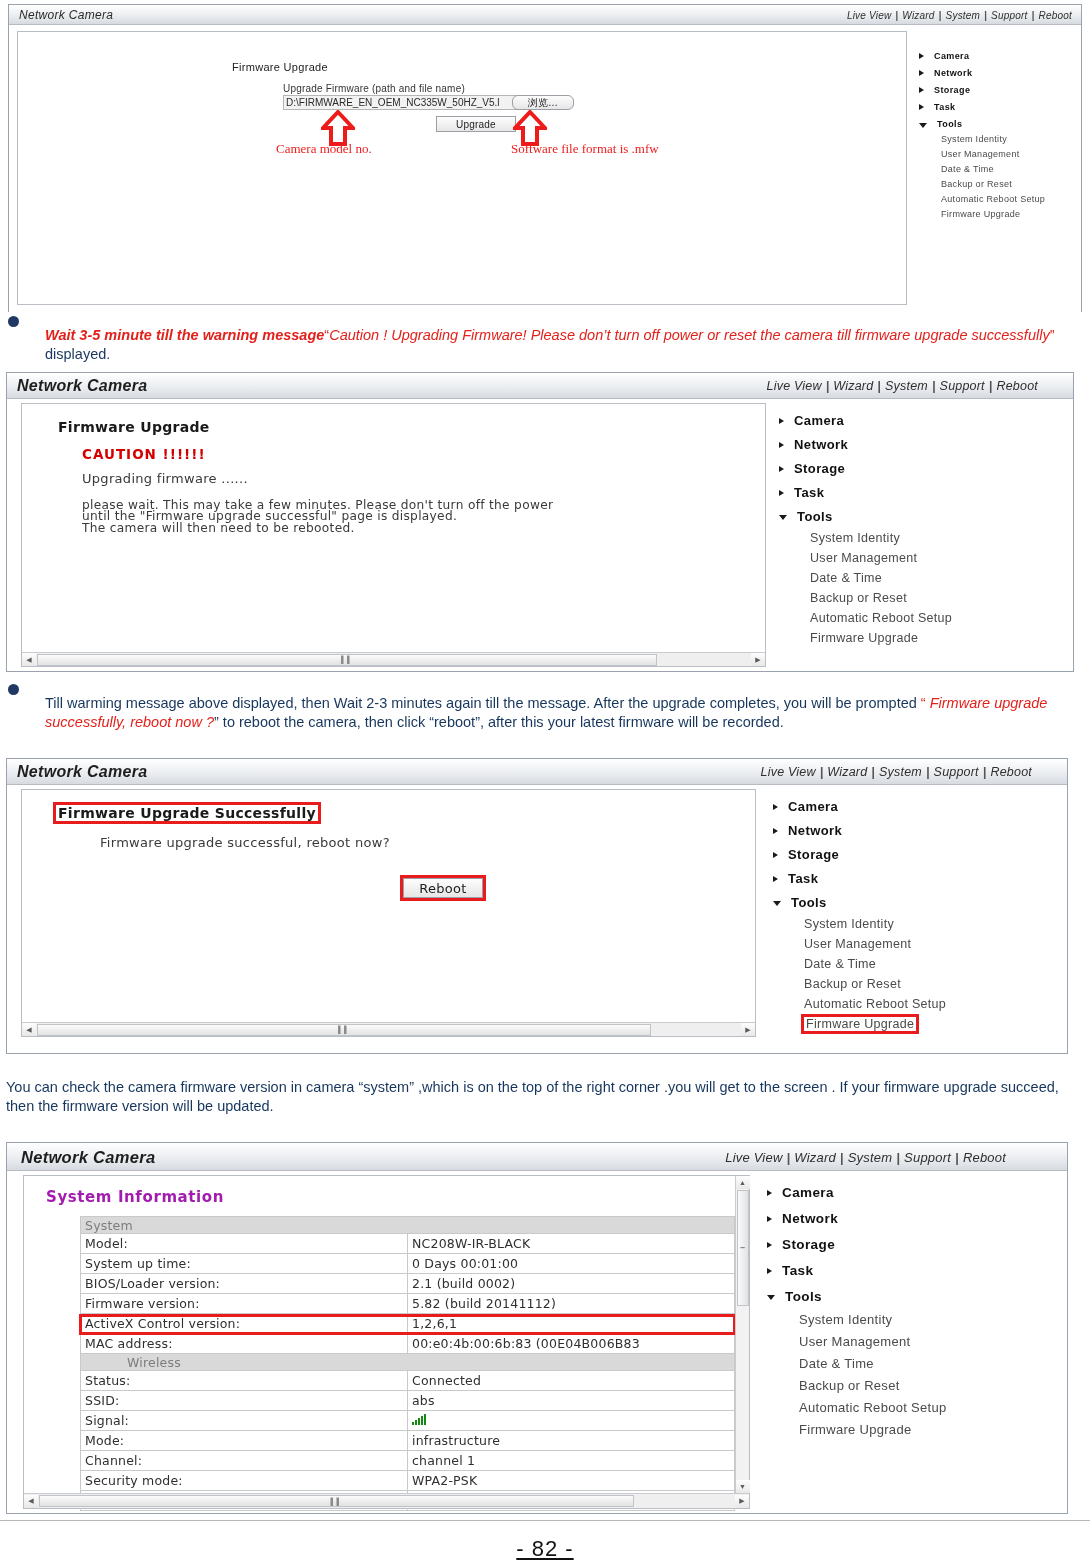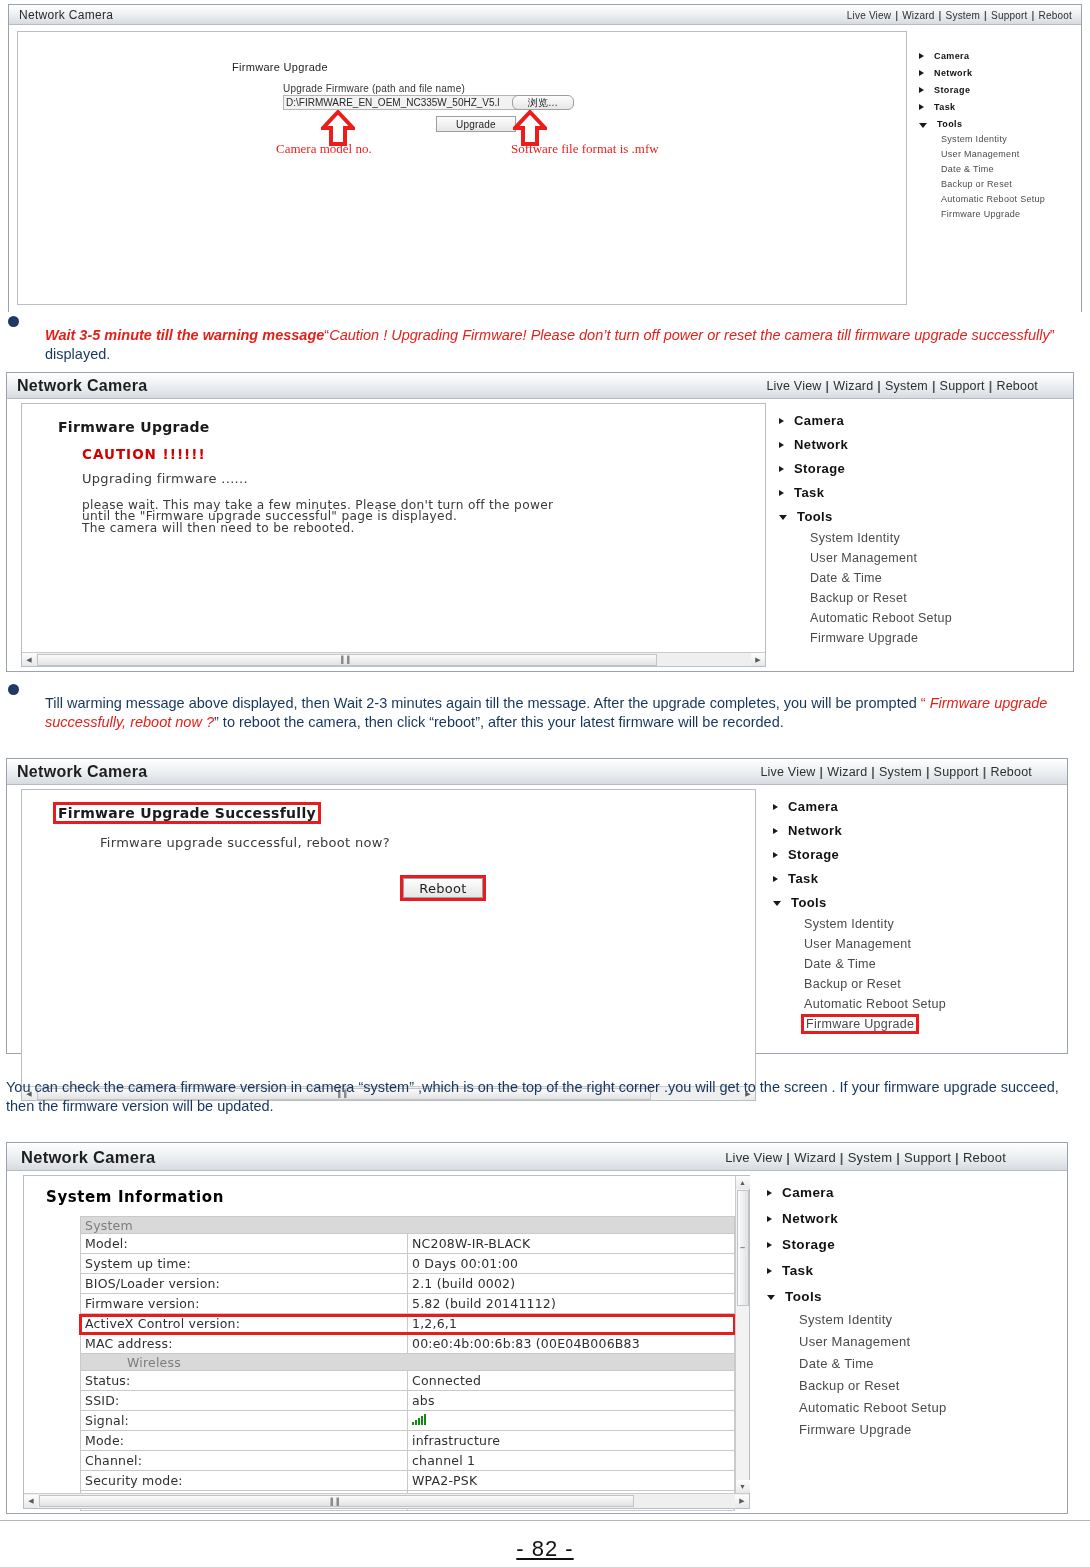--- a/index.html
+++ b/index.html
@@ -18,20 +18,21 @@
     position: relative;
     background: #ffffff;
     border: 1px solid #9aa3ad;
     box-shadow: 0 0 0 1px #e7eaee inset;
   }
   .shot-titlebar {
     position: relative;
     height: 20px;
     background: linear-gradient(#ffffff, #e9ecef 60%, #d7dbe0);
     border-bottom: 1px solid #b7bcc2;
+    font-style: italic;
   }
   .shot-brand {
     position: absolute;
     left: 10px;
     top: 50%;
     transform: translateY(-50%);
     color: #2a2a2a;
     letter-spacing: .3px;
     white-space: nowrap;
   }
@@ -189,21 +190,21 @@
   .caution { color:#d40000; font-weight:bold; letter-spacing:1px; }
   .blk { color:#3a3a3a; }
   .hl-box {
     outline:3px solid #e81c1c;
     display:inline-block;
     padding:0 2px;
     color:#1a1a1a;
   }
 
   
-  .sysinfo-title { position:absolute; color:#000000; letter-spacing:.6px; }
+  .sysinfo-title { position:absolute; color:#a21caf; letter-spacing:.6px; }
   table.sysinfo {
     position:absolute;
     border-collapse:collapse;
     table-layout:fixed;
   }
   table.sysinfo td {
     border:1px solid #c9c9c9;
     padding:0 4px;
     color:#2f2f2f;
     white-space:nowrap;
@@ -386,21 +387,21 @@
 <div class="shot" style="position:absolute; left:6px; top:758px; width:1062px; height:296px; font-size:12px;">
 
   <div class="shot-titlebar" style="height:26px;">
     <div class="shot-brand" style="font-size:16px; font-weight:bold; color:#1e1e1e;">Network Camera</div>
     <div class="shot-topnav" style="font-size:12.5px; right:34px;">
       <span class="lnk">Live View</span><span class="sep">|</span><span class="lnk">Wizard</span><span class="sep">|</span><span class="lnk">System</span><span class="sep">|</span><span class="lnk">Support</span><span class="sep">|</span><span class="lnk">Reboot</span>
     </div>
   </div>
 
   <div class="shot-body" style="height:268px;">
-    <div class="content-panel" style="left:14px; top:4px; width:735px; height:312px;">
+    <div class="content-panel" style="left:14px; top:4px; width:735px; height:248px;">
 
       <div style="position:absolute; left:34px; top:15px;">
         <span class="mono hl-box" style="font-size:14px; font-weight:bold;">Firmware Upgrade Successfully</span>
       </div>
 
       <div class="mono blk" style="position:absolute; left:78px; top:45px; font-size:13px;">Firmware upgrade successful, reboot now?</div>
 
       <div class="btn hl mono" style="left:381px; top:88px; width:80px; height:20px; font-size:13px;">Reboot</div>
 
       <div class="panel-scroll-h">

